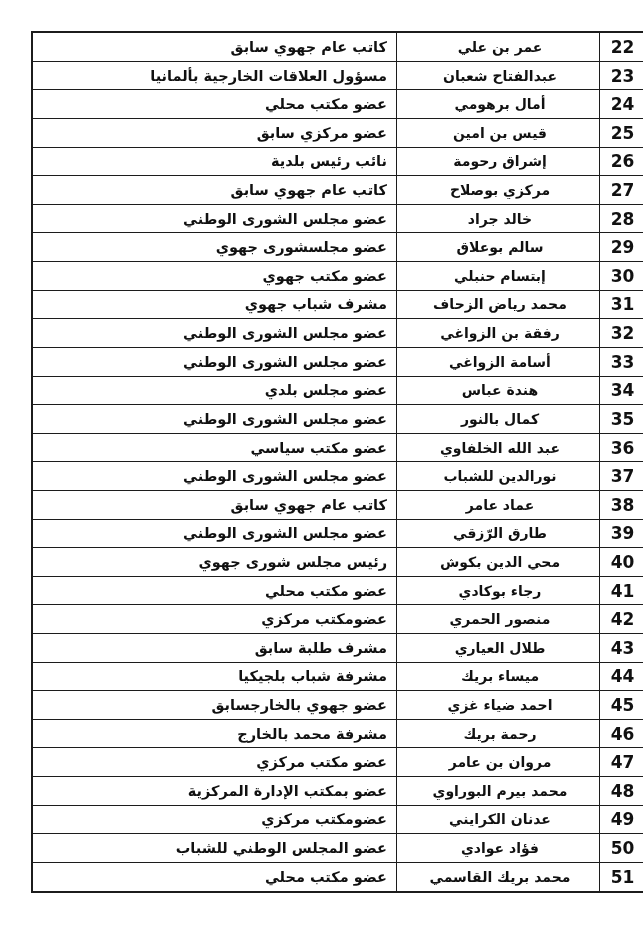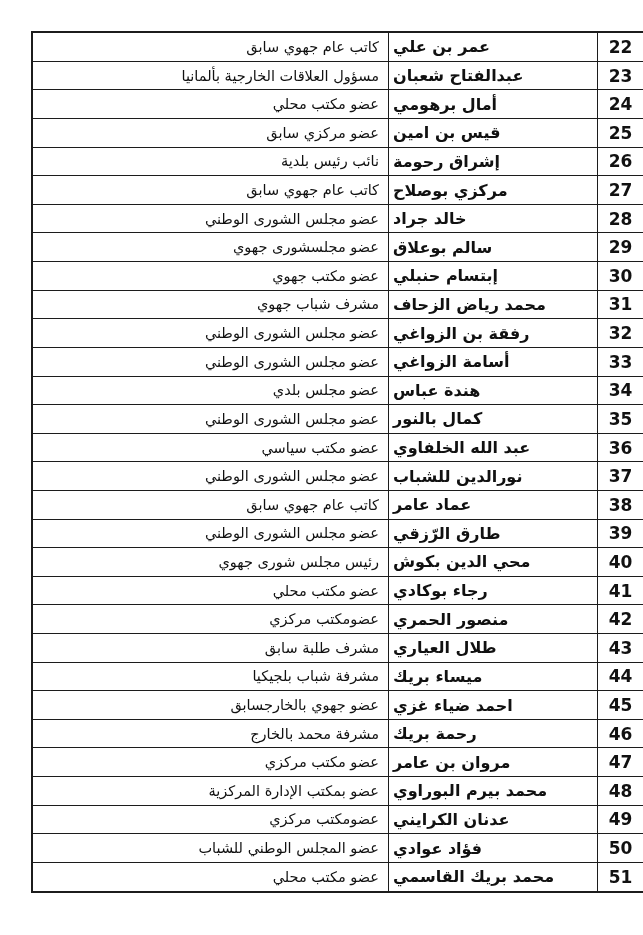--- a/index.html
+++ b/index.html
@@ -35,33 +35,32 @@
   }
   td.cell-number {
     width: 45px;
     text-align: center;
     font-size: 17px;
     font-weight: bold;
     font-family: "DejaVu Sans", sans-serif;
   }
   td.cell-name {
     width: 198px;
-    text-align: left;
-    padding-right: 6px;
+    text-align: center;
     padding-left: 4px;
-    font-size: 16px;
+    font-size: 14px;
     font-weight: bold;
   }
   td.cell-role {
     width: 346px;
     text-align: right;
     padding-right: 9px;
-    padding-left: 0;
+    padding-left: 8px;
     font-size: 14.5px;
-    font-weight: normal;
+    font-weight: bold;
   }
 </style>
 </head>
 <body>
 
 <table class="roster-table">
   <tbody>
       <tr>
         <td class="cell-number">22</td>
         <td class="cell-name">عمر بن علي</td>

